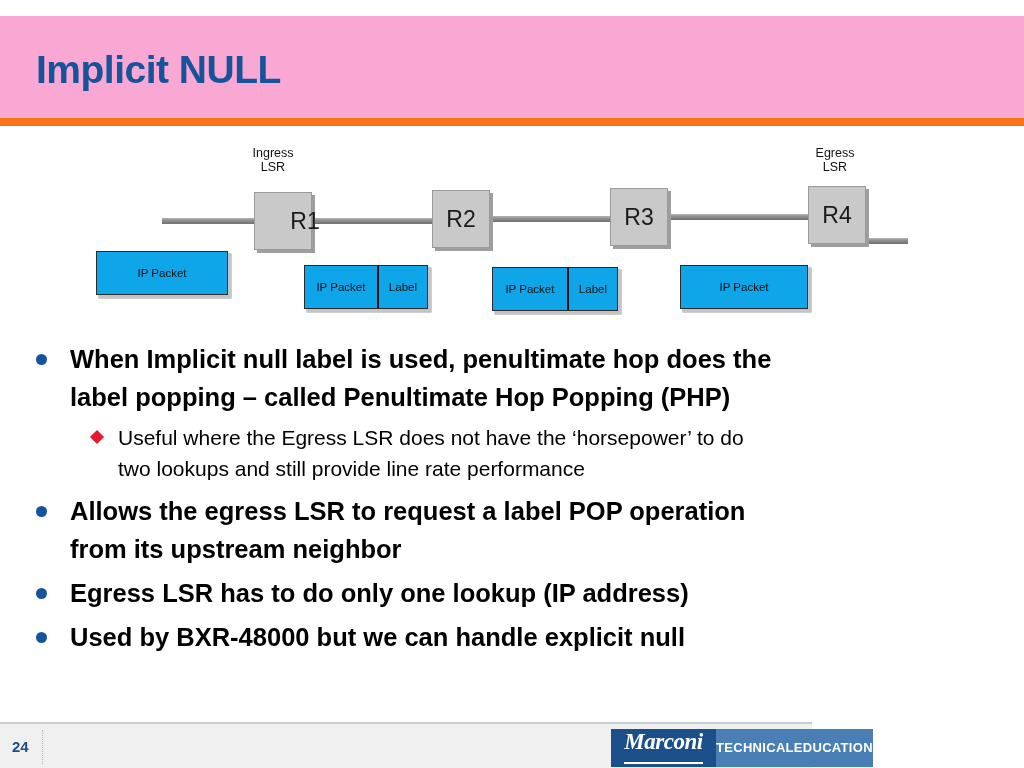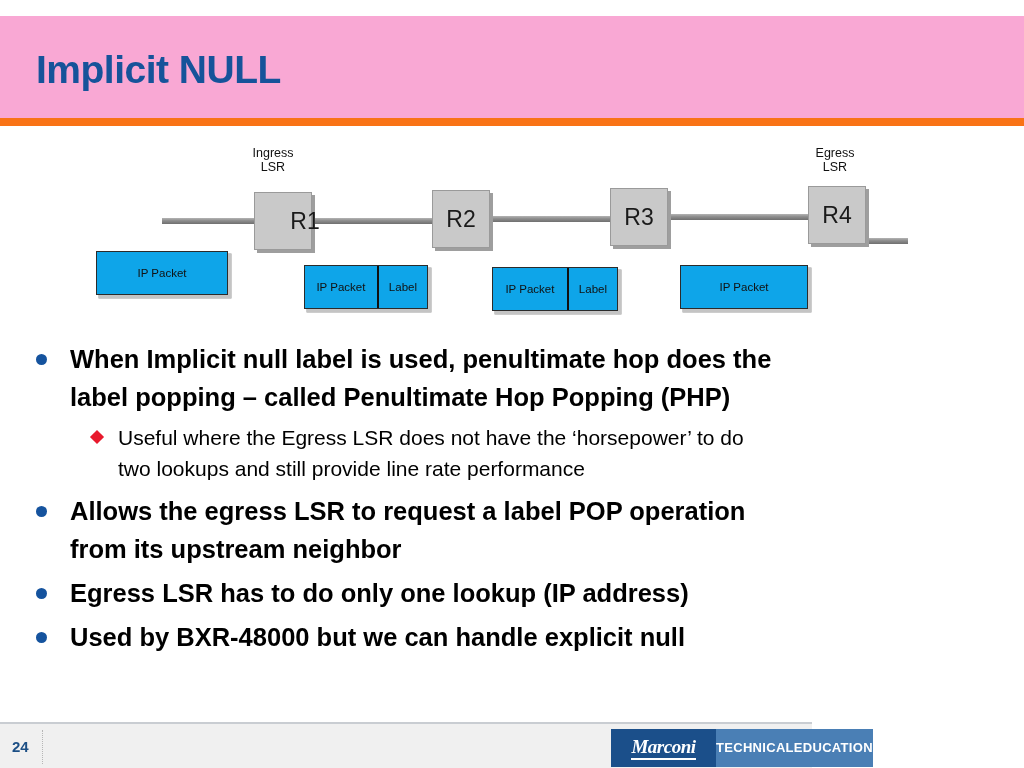--- a/index.html
+++ b/index.html
@@ -128,24 +128,24 @@
   }
   .logo {
     position: absolute; right: 5px; top: 5px; height: 38px; width: 196px;
     display: flex;
   }
   .logo-left {
     flex: 0 0 105px; background: #1b4f8a;
     position: relative; display: flex; align-items: center; justify-content: center;
   }
   .logo-word {
-    color: #ffffff; font-size: 19px; font-style: italic; font-weight: bold;
+    color: #ffffff; font-size: 23px; font-style: italic; font-weight: bold;
     font-family: "Liberation Serif", serif;
     letter-spacing: -0.5px;
-    border-bottom: 2px solid #ffffff; padding-bottom: 1px; line-height: 20px;
+    border-bottom: 2px solid #ffffff; padding-bottom: 10px; line-height: 20px;
   }
   .logo-right {
     flex: 1 1 auto; background: #4a7fb5;
     display: flex; flex-direction: row; align-items: center; justify-content: center;
     line-height: 14px;
   }
   .logo-right span {
     color: #ffffff; font-size: 13px; font-weight: bold; letter-spacing: 0.3px;
     font-family: "Liberation Sans", sans-serif;
   }

